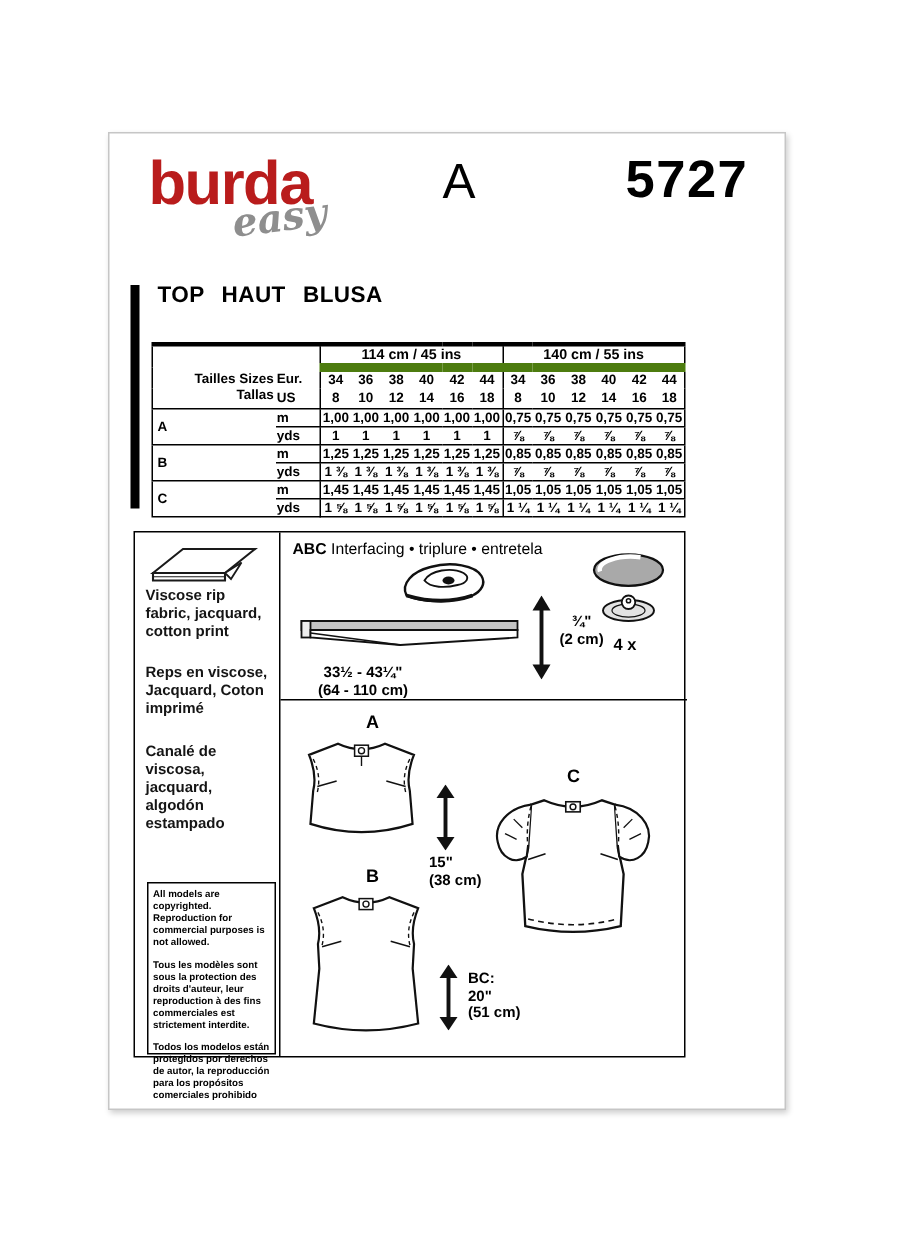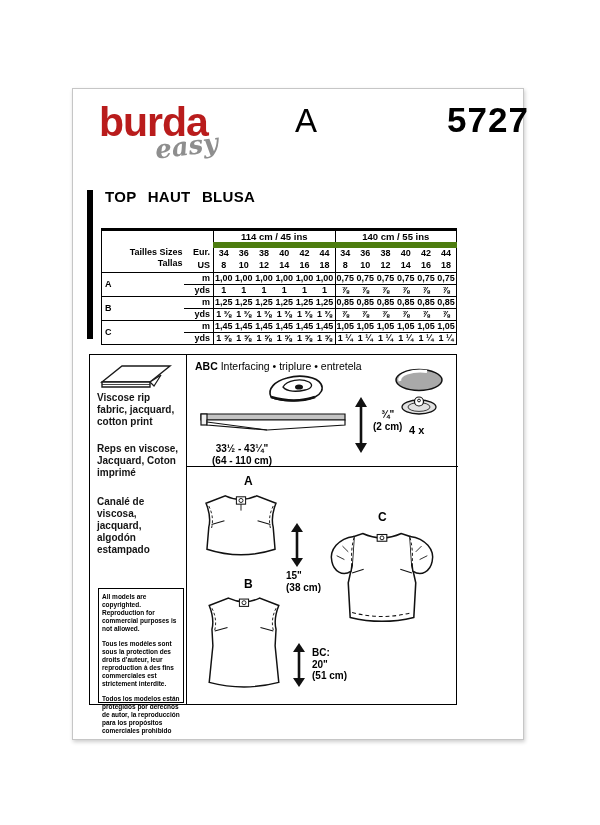--- a/index.html
+++ b/index.html
@@ -8,39 +8,39 @@
   .stage { position:relative; width:600px; height:825px; overflow:hidden; }
   .card { position:absolute; left:72px; top:88px; width:452px; height:652px;
     background:#fff; border:1px solid #c6c6c6; box-shadow:1px 2px 4px rgba(0,0,0,.20); }
   .abs { position:absolute; }
 
   
   .brand { left:26px; top:10px; font-size:41px; font-weight:bold; color:#b91c1c; letter-spacing:-1px; }
   .brand-script { left:82px; top:42px; font-size:26px; color:#8e8e8e; font-weight:bold;
     font-style:italic; font-family:"DejaVu Serif",serif; transform:rotate(-7deg); }
   .view-letter { left:222px; top:13px; font-size:33px; font-weight:500; }
-  .pattern-number { left:374px; top:11px; font-size:35px; font-weight:600; letter-spacing:1px; }
+  .pattern-number { left:344px; top:11px; font-size:35px; font-weight:600; letter-spacing:1px; }
 
   
   .sec-bar { left:14px; top:101px; width:6px; height:149px; background:#000; }
   .sec-title { left:32px; top:99px; font-size:15px; font-weight:bold; word-spacing:7px; letter-spacing:.3px; }
   .sec-sub { left:32px; top:117px; font-size:12.5px; }
   .sec-sub b { font-weight:bold; }
 
   
   .yt { position:absolute; left:28px; top:139px; width:356px; border-collapse:collapse;
     table-layout:fixed; font-size:9px; font-weight:bold; line-height:11px; }
   .yt td { padding:0 1px; text-align:center; vertical-align:middle; }
   .yt { border:1.5px solid #000; border-top:3px solid #000; }
   .c-lbl { width:82px; } .c-unit { width:30px; }
   .yt .corner { border-right:1.2px solid #000; }
   .yt .grp { border-bottom:6px solid #4d7c0f; font-size:9.5px; height:14px; }
   .yt .gl { border-left:1.2px solid #000; }
   .yt .lbl { text-align:right; padding-left:3px; }
-  .yt .unit { text-align:right; padding-right:3px; border-right:1.2px solid #000; }
+  .yt .unit { text-align:left; padding-right:3px; border-right:1.2px solid #000; }
   .yt .r-eur td { height:13px; border-bottom:0; }
   .yt .r-eur .lbl { border-bottom:1.6px solid #000; }
   .yt .r-us td { height:13px; border-bottom:1.6px solid #000; }
   .yt .r-m td { height:12px; }
   .yt .r-m .unit, .yt .r-m .d { border-bottom:1px solid #000; }
   .yt .r-y td { height:12px; border-bottom:1.6px solid #000; }
   .yt .lbl-abc { border-bottom:1.6px solid #000; text-align:left; padding-left:3px; }
 
   
   .bigbox { left:16px; top:265px; width:368px; height:351px; border:1.5px solid #000; }

